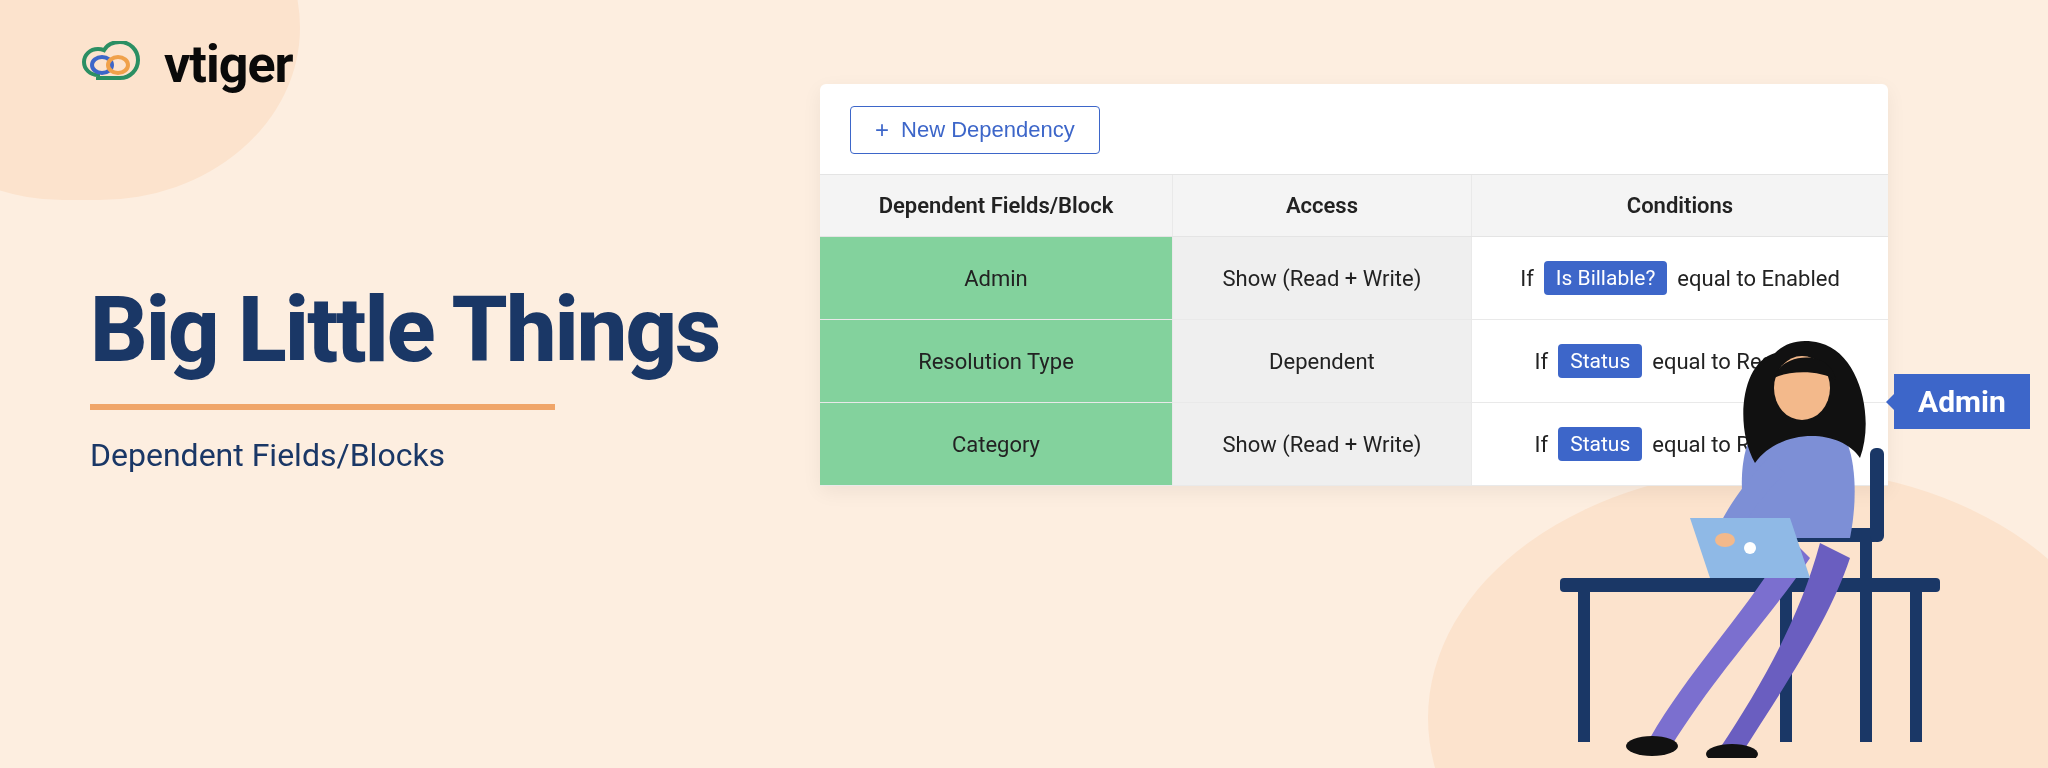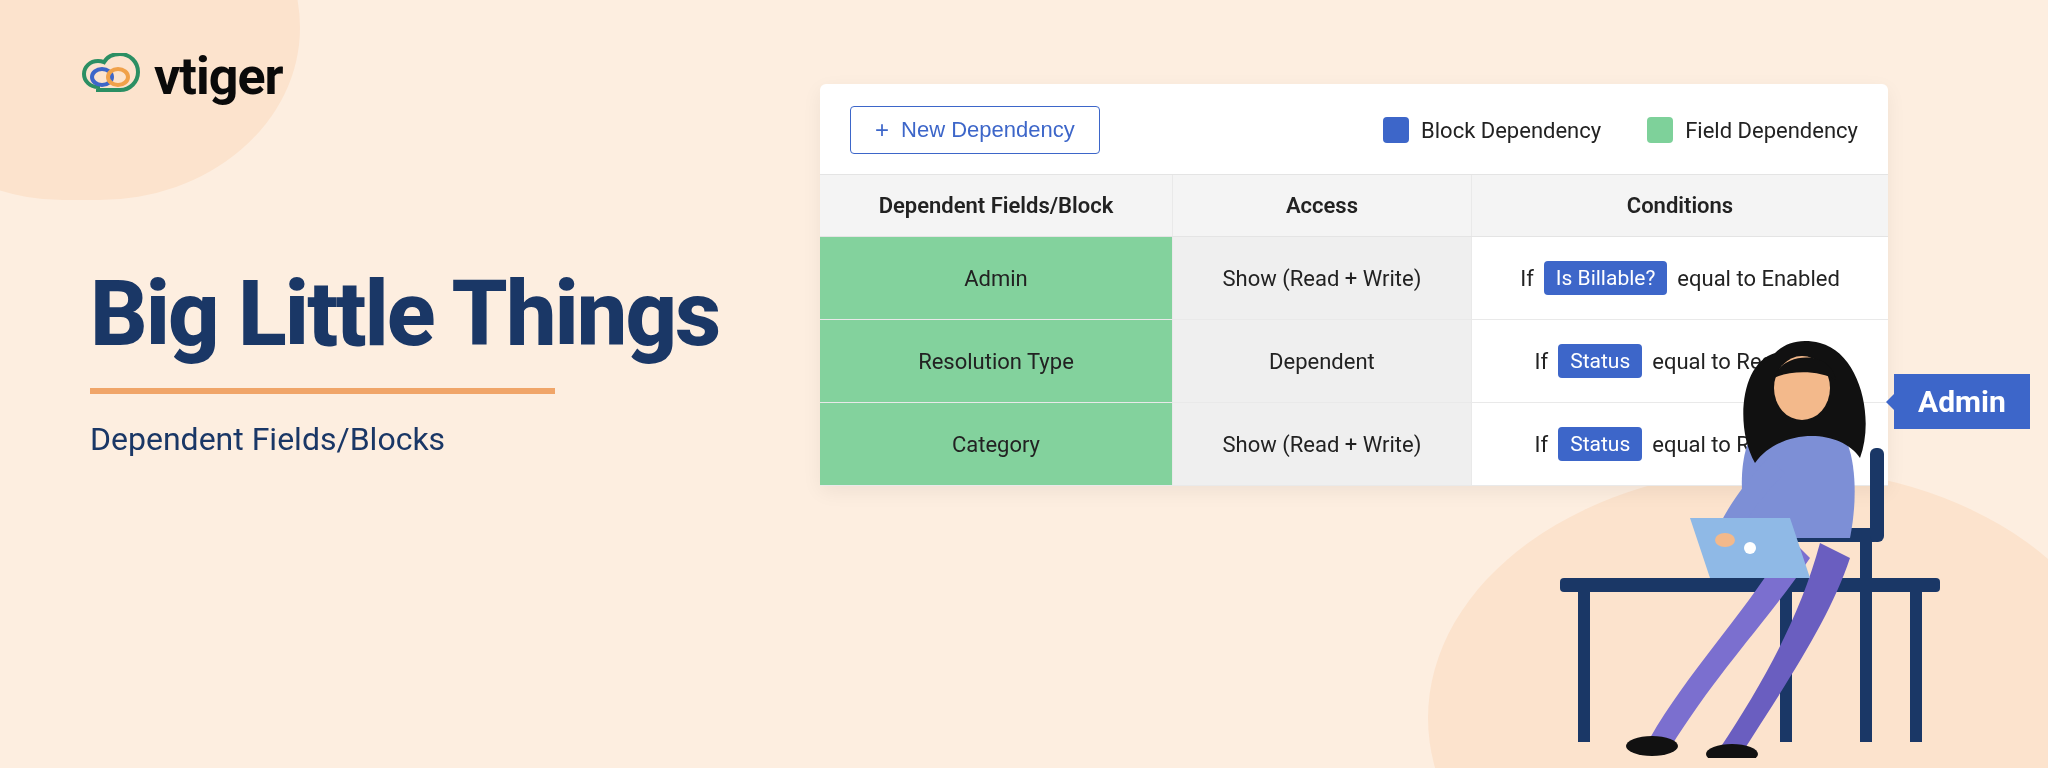--- a/index.html
+++ b/index.html
@@ -23,41 +23,41 @@
     position: absolute;
     bottom: -200px; right: -80px;
     width: 700px; height: 500px;
     background: #fce3cd;
     border-radius: 50%;
   }
 
   
   .logo {
     position: absolute;
-    top: 46px; left: 80px;
+    top: 34px; left: 80px;
     display: flex;
     align-items: center;
-    gap: 12px;
+    gap: 22px;
   }
   .logo-text {
     font-size: 52px;
     font-weight: 700;
     color: #0a0a0a;
     letter-spacing: -1px;
   }
   .logo-mark {
     width: 62px; height: 48px;
     position: relative;
   }
   .logo-mark svg { width: 100%; height: 100%; }
 
   
   .headline {
     position: absolute;
-    top: 270px; left: 90px;
+    top: 286px; left: 90px;
     width: 640px;
   }
   .headline-big {
     font-size: 90px;
     font-weight: 800;
     color: #1a3766;
     line-height: 1;
     letter-spacing: -2px;
   }
   .headline-rule {
@@ -199,30 +199,20 @@
   <div class="headline-rule"></div>
   <div class="headline-sub">Dependent Fields/Blocks</div>
 </div>
 
 <div class="panel">
   <div class="panel-top">
     <button class="new-dep-btn">
       <span class="plus">+</span>
       <span>New Dependency</span>
     </button>
-    <div class="legend">
-      <div class="legend-item">
-        <span class="swatch swatch-block"></span>
-        <span>Block Dependency</span>
-      </div>
-      <div class="legend-item">
-        <span class="swatch swatch-field"></span>
-        <span>Field Dependency</span>
-      </div>
-    </div>
   </div>
 
   <table class="dep-table">
     <thead>
       <tr>
         <th class="col-dep">Dependent Fields/Block</th>
         <th class="col-acc">Access</th>
         <th class="col-cond">Conditions</th>
       </tr>
     </thead>

